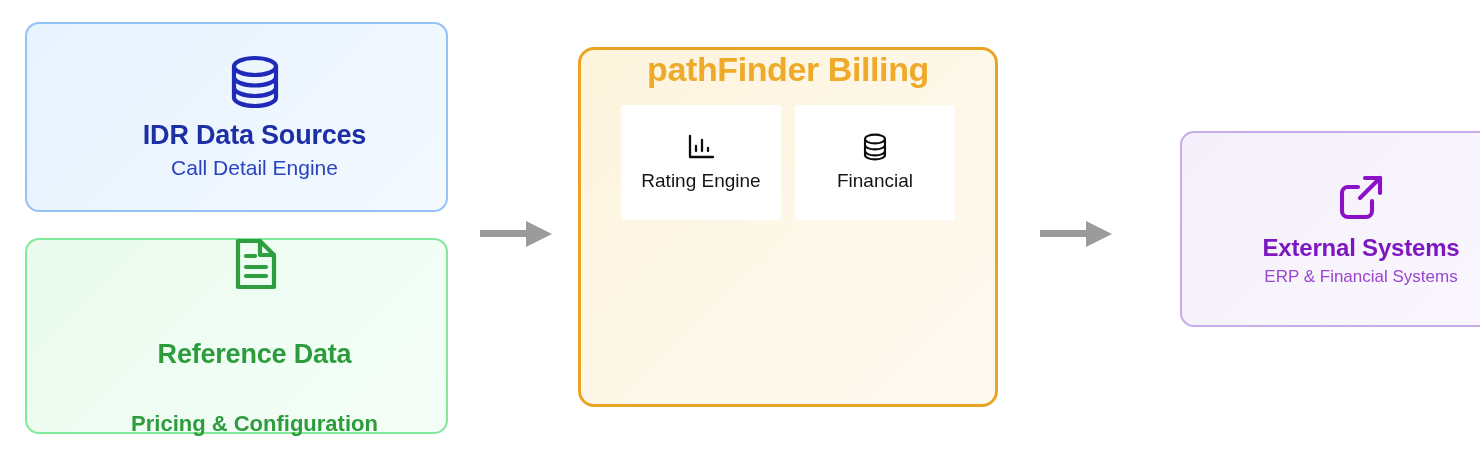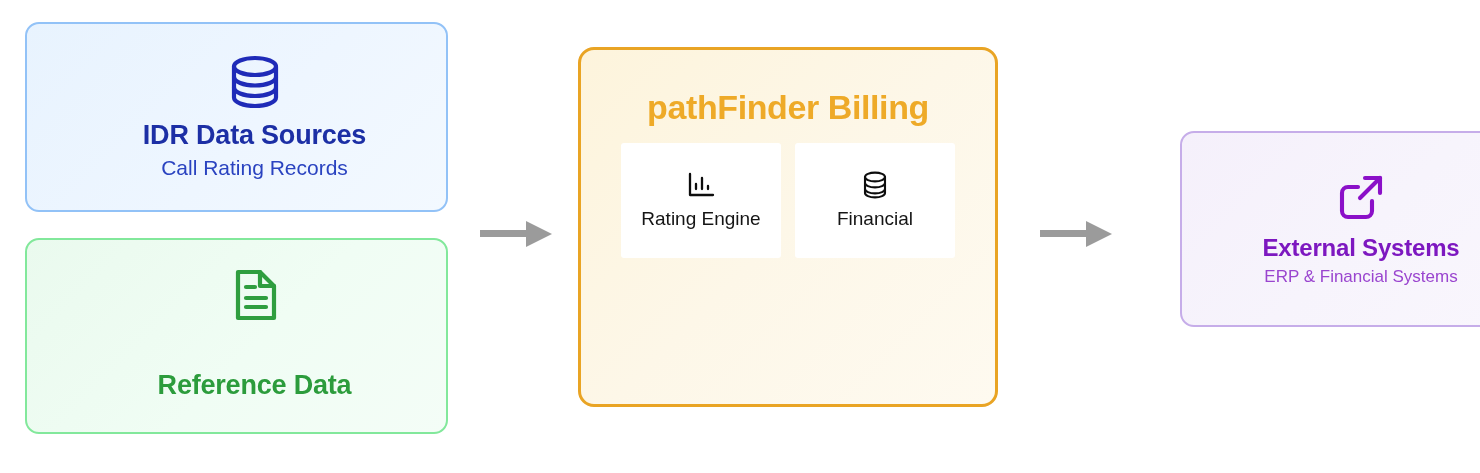--- a/index.html
+++ b/index.html
@@ -93,21 +93,20 @@
     left: 578px;
     top: 47px;
     width: 420px;
     height: 360px;
     border: 3px solid #e9a424;
     border-radius: 16px;
     background: linear-gradient(135deg, #fdf4dc 0%, #fdf7e8 50%, #fefaf0 100%);
     display: flex;
     flex-direction: column;
     align-items: center;
-    padding-top: 38px;
   }
   #billing-title {
     font-size: 34px;
     font-weight: bold;
     color: #eeaa28;
     letter-spacing: -0.4px;
     margin-bottom: 16px;
   }
   .module-grid {
     display: grid;
@@ -172,34 +171,35 @@
   <div class="card" id="card-idr">
     <span class="card-icon">
       <svg width="52" height="56" viewBox="0 0 52 56" fill="none" stroke="#1f2bb8" stroke-width="4.2" stroke-linecap="round" stroke-linejoin="round">
         <ellipse cx="26" cy="12.5" rx="21" ry="8.5"></ellipse>
         <path d="M5 12.5 V43.5 C5 48.2 14.4 52 26 52 S47 48.2 47 43.5 V12.5"></path>
         <path d="M5 23 C5 27.7 14.4 31.5 26 31.5 S47 27.7 47 23"></path>
         <path d="M5 33.5 C5 38.2 14.4 42 26 42 S47 38.2 47 33.5"></path>
       </svg>
     </span>
     <div class="card-title">IDR Data Sources</div>
-    <div class="card-sub">Call Rating Records</div>
+    <div class="card-sub">Call Detail Engine</div>
   </div>
 
   <div class="card" id="card-reference">
     <span class="card-icon">
       <svg width="48" height="56" viewBox="0 0 48 56" fill="none" stroke="#2f9e3f" stroke-width="4.2" stroke-linecap="round" stroke-linejoin="round">
         <path d="M7 5 H29 L43 19 V51 H7 Z"></path>
         <path d="M29 5 V19 H43"></path>
         <line x1="15" y1="20" x2="24" y2="20"></line>
         <line x1="15" y1="31" x2="35" y2="31"></line>
         <line x1="15" y1="40" x2="35" y2="40"></line>
       </svg>
     </span>
     <div class="card-title">Reference Data</div>
+    <div class="card-sub">Pricing &amp; Configuration</div>
   </div>
 
   <div class="arrow" id="arrow-sources-to-billing">
     <svg width="80" height="34" viewBox="0 0 80 34">
       <rect x="2" y="13" width="50" height="7" fill="#9b9b9b"></rect>
       <polygon points="48,4 74,17 48,30" fill="#9b9b9b"></polygon>
     </svg>
   </div>
 
   <div id="card-billing">

